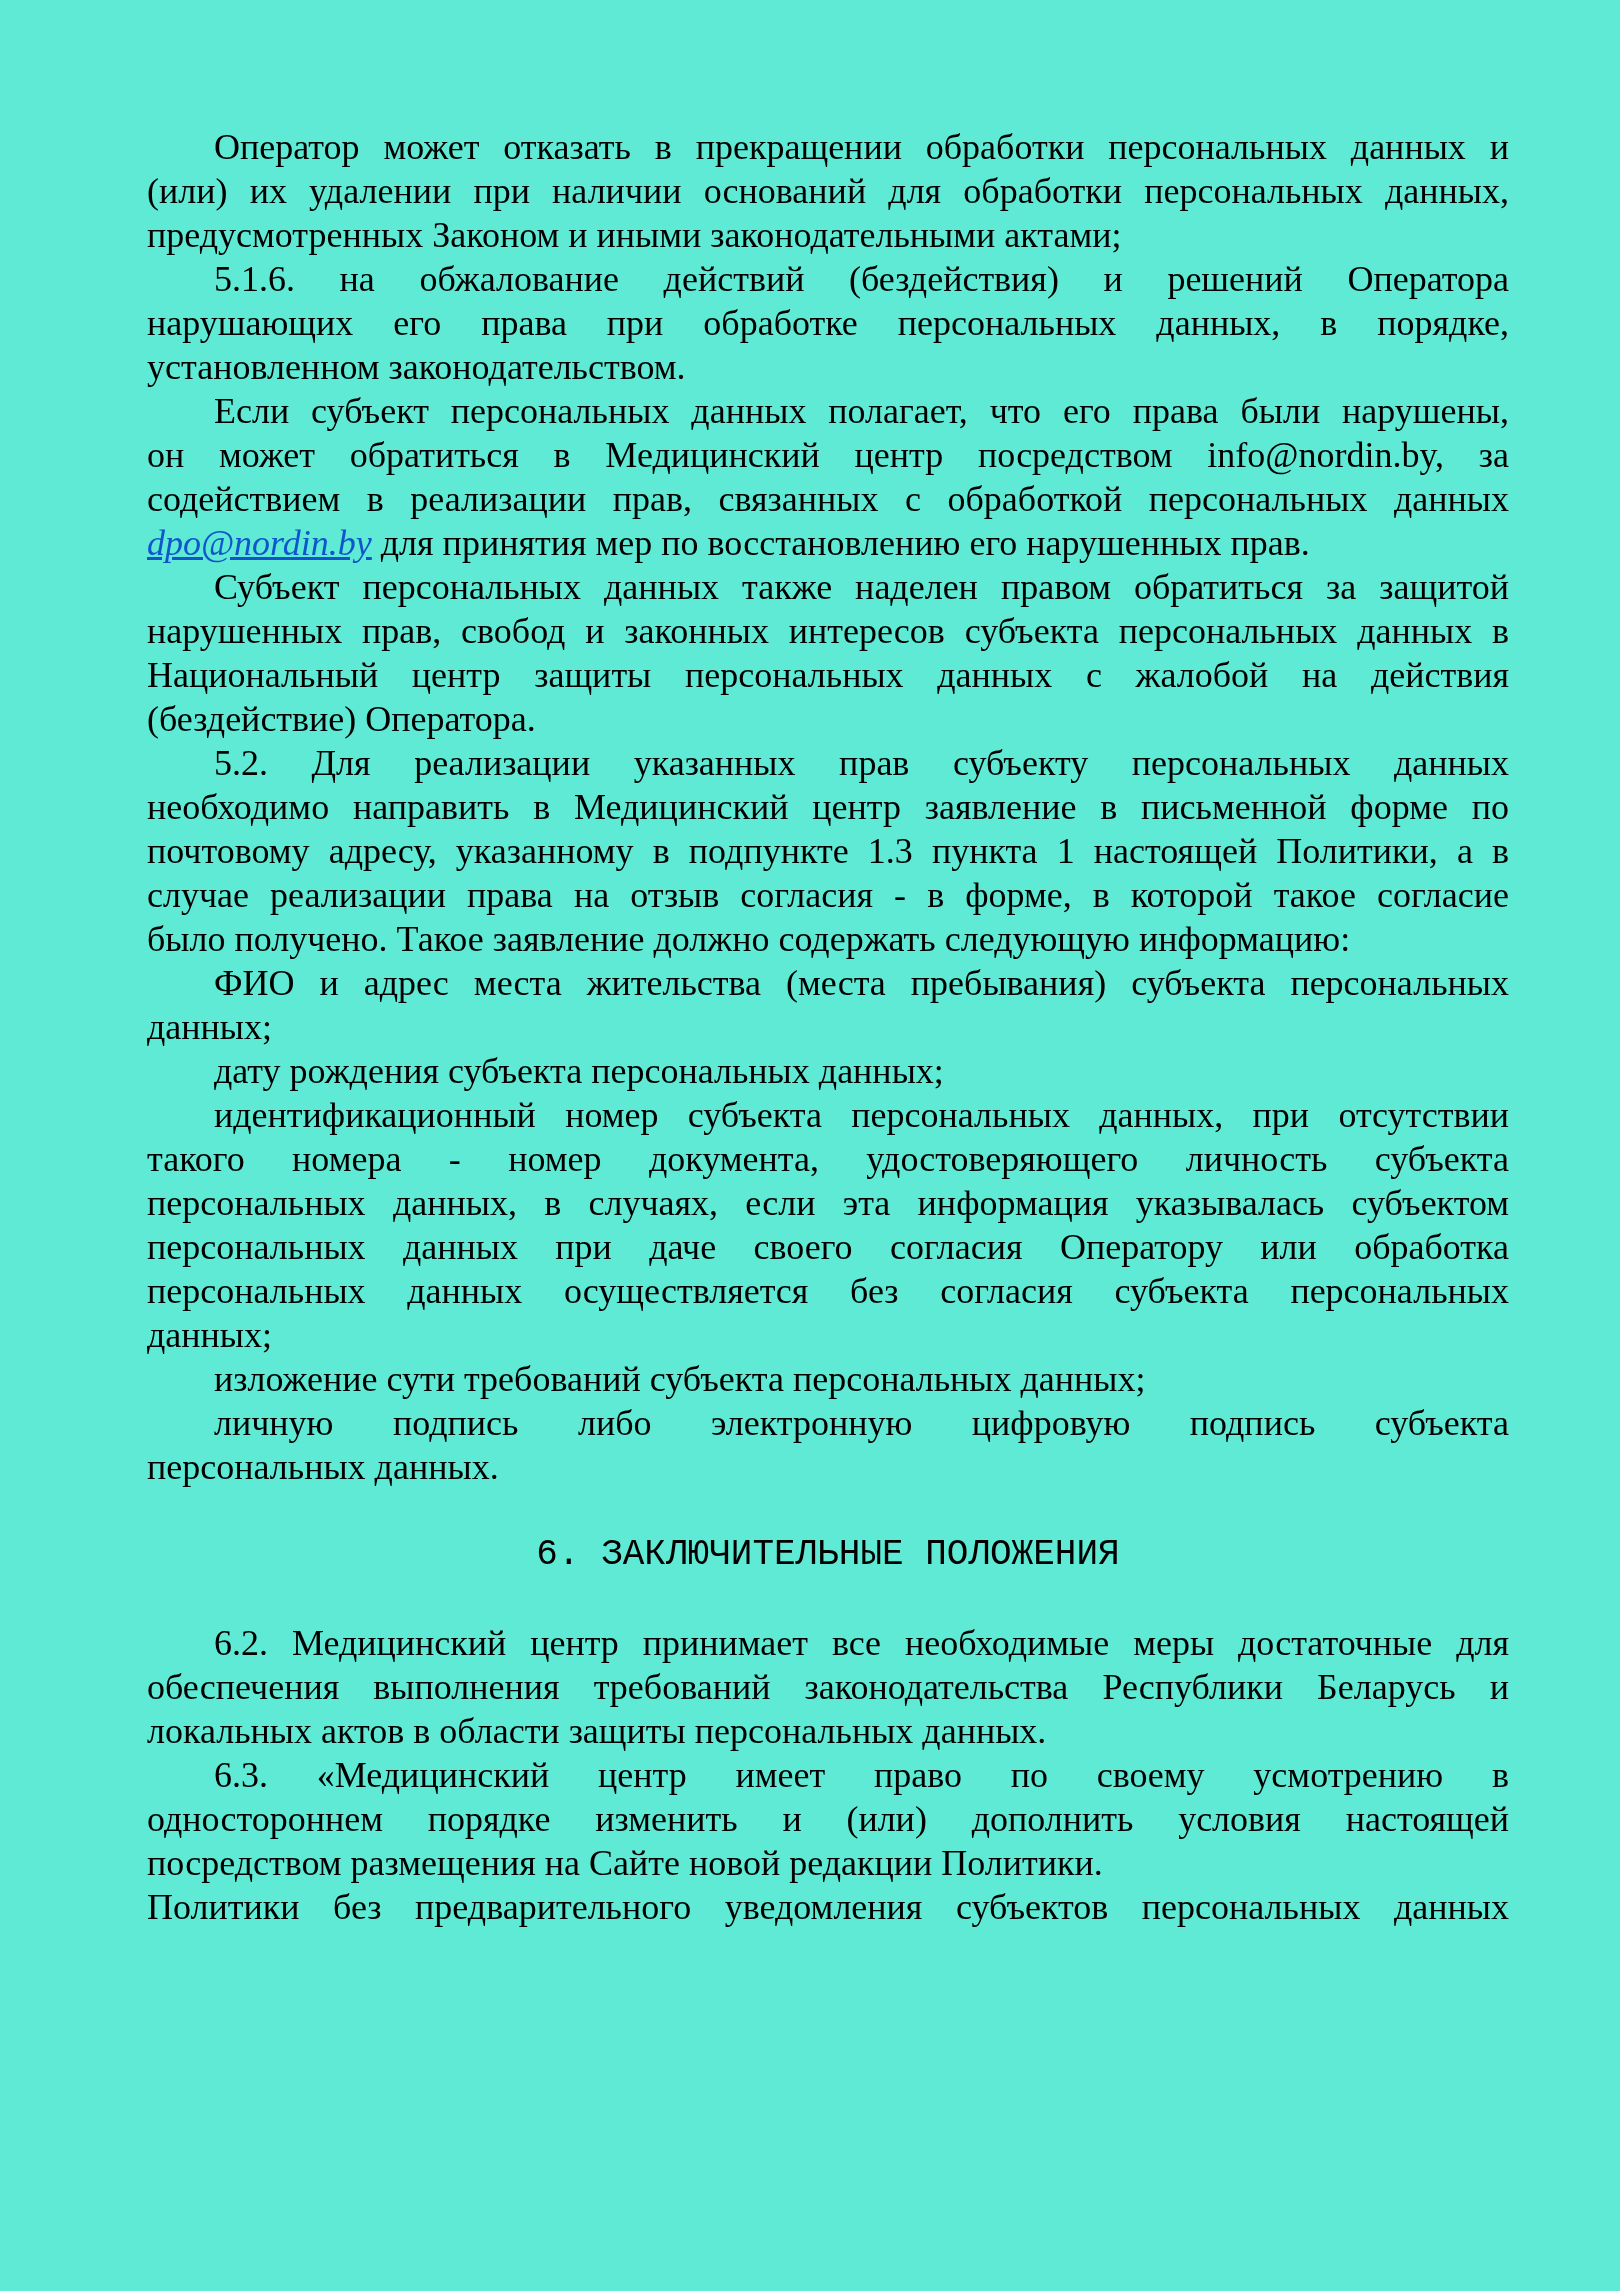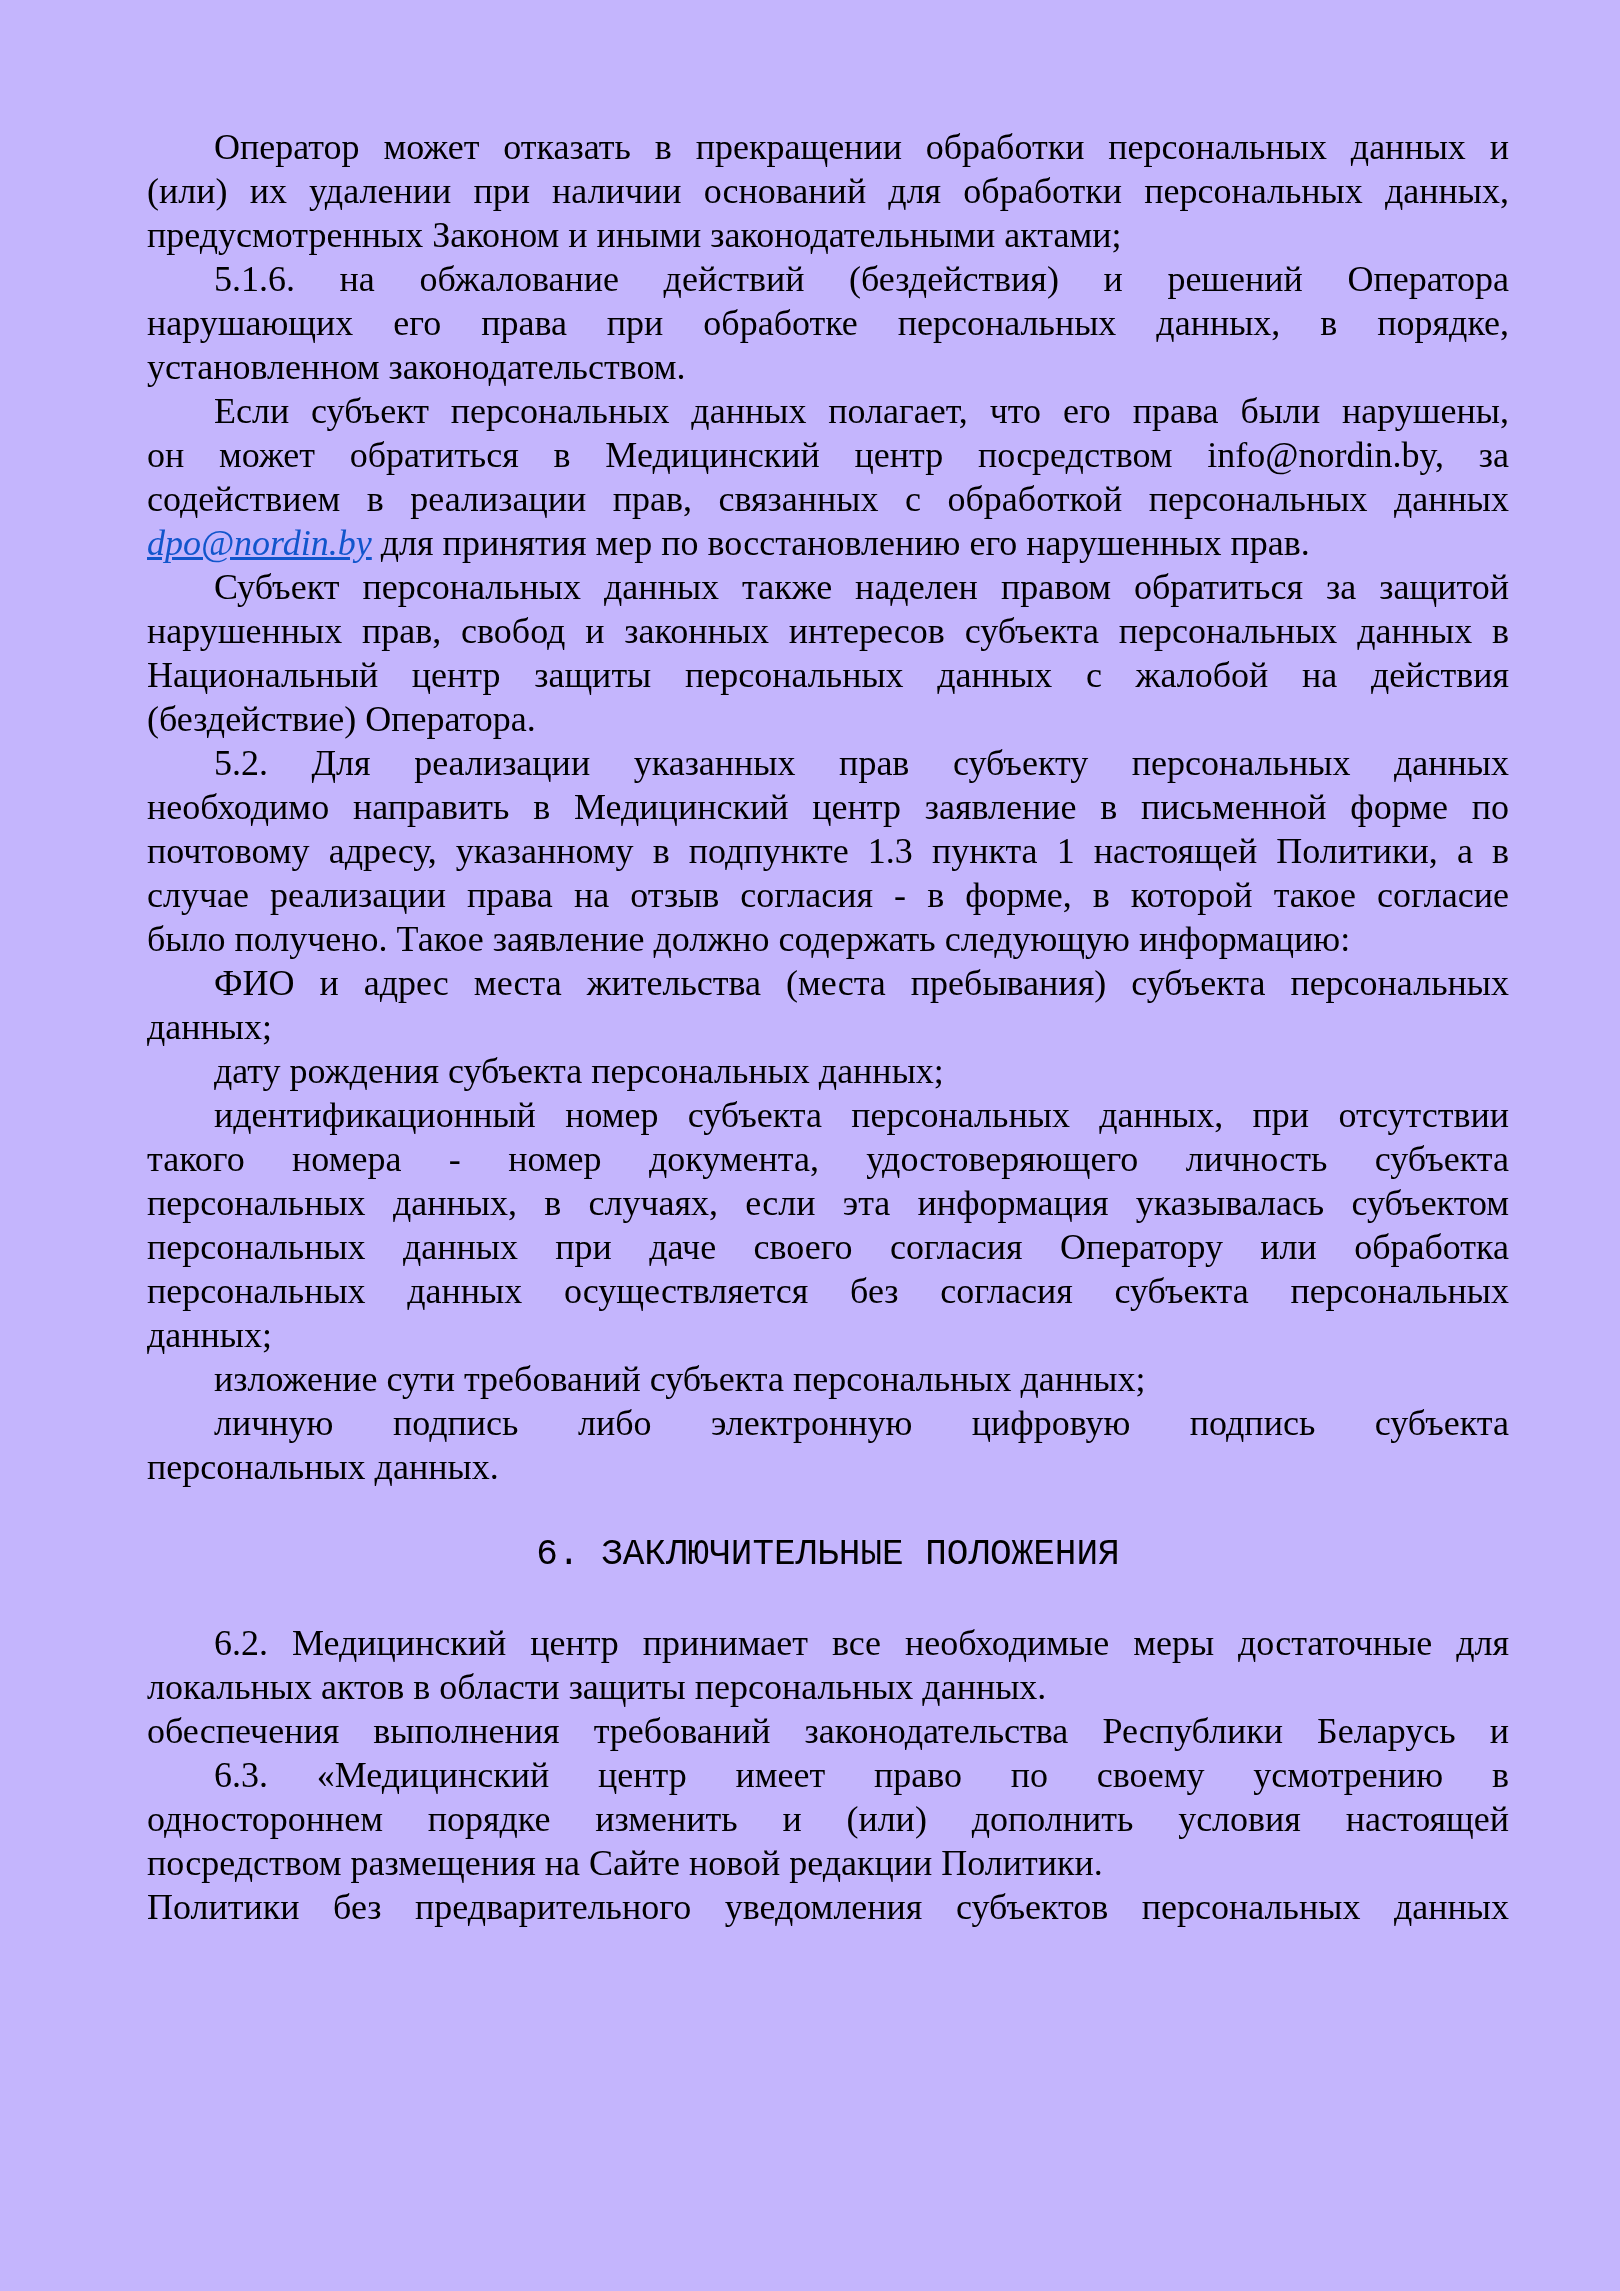--- a/index.html
+++ b/index.html
@@ -41,21 +41,21 @@
   .spacer { height: 44px; }
   a.link {
     font-style: italic;
     text-decoration: underline;
     cursor: pointer;
   }
 </style>
 </head>
 <body>
 
-<div class="page" style="background: #c4b5fd;">
+<div class="page" style="background: #5eead4;">
   <div class="content" id="doc-content" style="color: rgb(0, 0, 0);">
       <div class="para">
         <div class="line first">Оператор может отказать в прекращении обработки персональных данных и</div>
         <div class="line">(или) их удалении при наличии оснований для обработки персональных данных,</div>
         <div class="line last">предусмотренных Законом и иными законодательными актами;</div>
       </div>
       <div class="para">
         <div class="line first">5.1.6. на обжалование действий (бездействия) и решений Оператора</div>
         <div class="line">нарушающих его права при обработке персональных данных, в порядке,</div>
         <div class="line last">установленном законодательством.</div>
@@ -99,22 +99,22 @@
       </div>
       <div class="para">
         <div class="line first">личную подпись либо электронную цифровую подпись субъекта</div>
         <div class="line last">персональных данных.</div>
       </div>
       <div class="spacer"></div>
       <div class="heading">6. ЗАКЛЮЧИТЕЛЬНЫЕ ПОЛОЖЕНИЯ</div>
       <div class="spacer"></div>
       <div class="para">
         <div class="line first">6.2. Медицинский центр принимает все необходимые меры достаточные для</div>
+        <div class="line">обеспечения выполнения требований законодательства Республики Беларусь и</div>
         <div class="line last">локальных актов в области защиты персональных данных.</div>
-        <div class="line">обеспечения выполнения требований законодательства Республики Беларусь и</div>
       </div>
       <div class="para">
         <div class="line first">6.3. «Медицинский центр имеет право по своему усмотрению в</div>
         <div class="line">одностороннем порядке изменить и (или) дополнить условия настоящей</div>
         <div class="line last">посредством размещения на Сайте новой редакции Политики.</div>
         <div class="line">Политики без предварительного уведомления субъектов персональных данных</div>
       </div>
     </div>
 </div>
 

